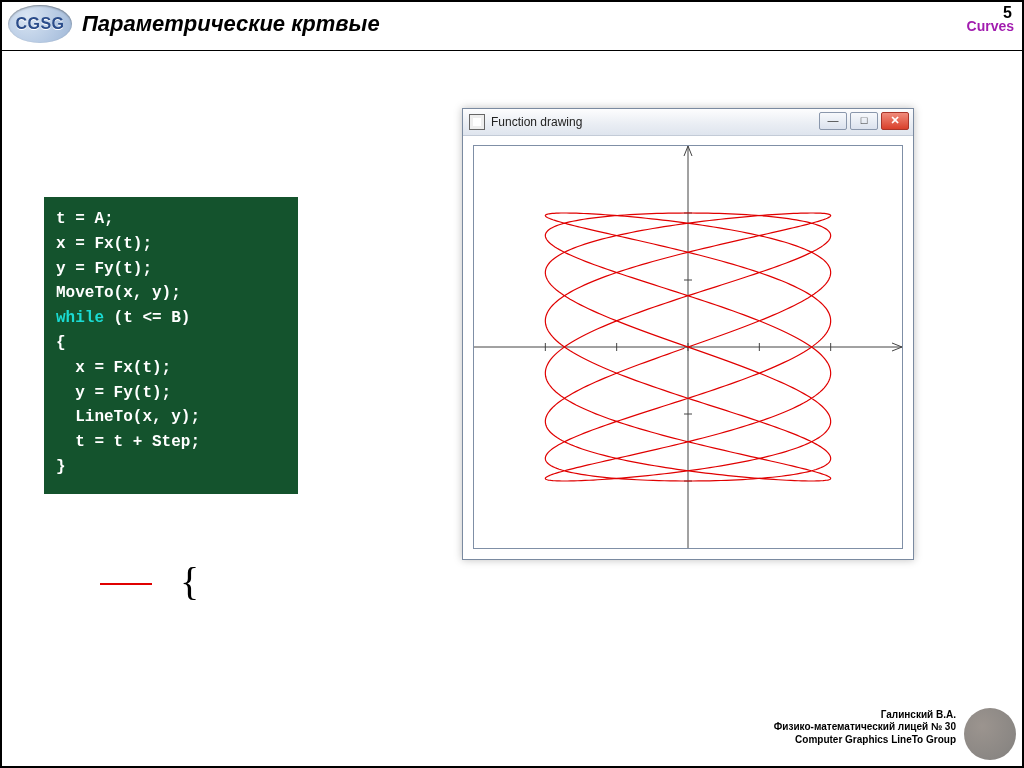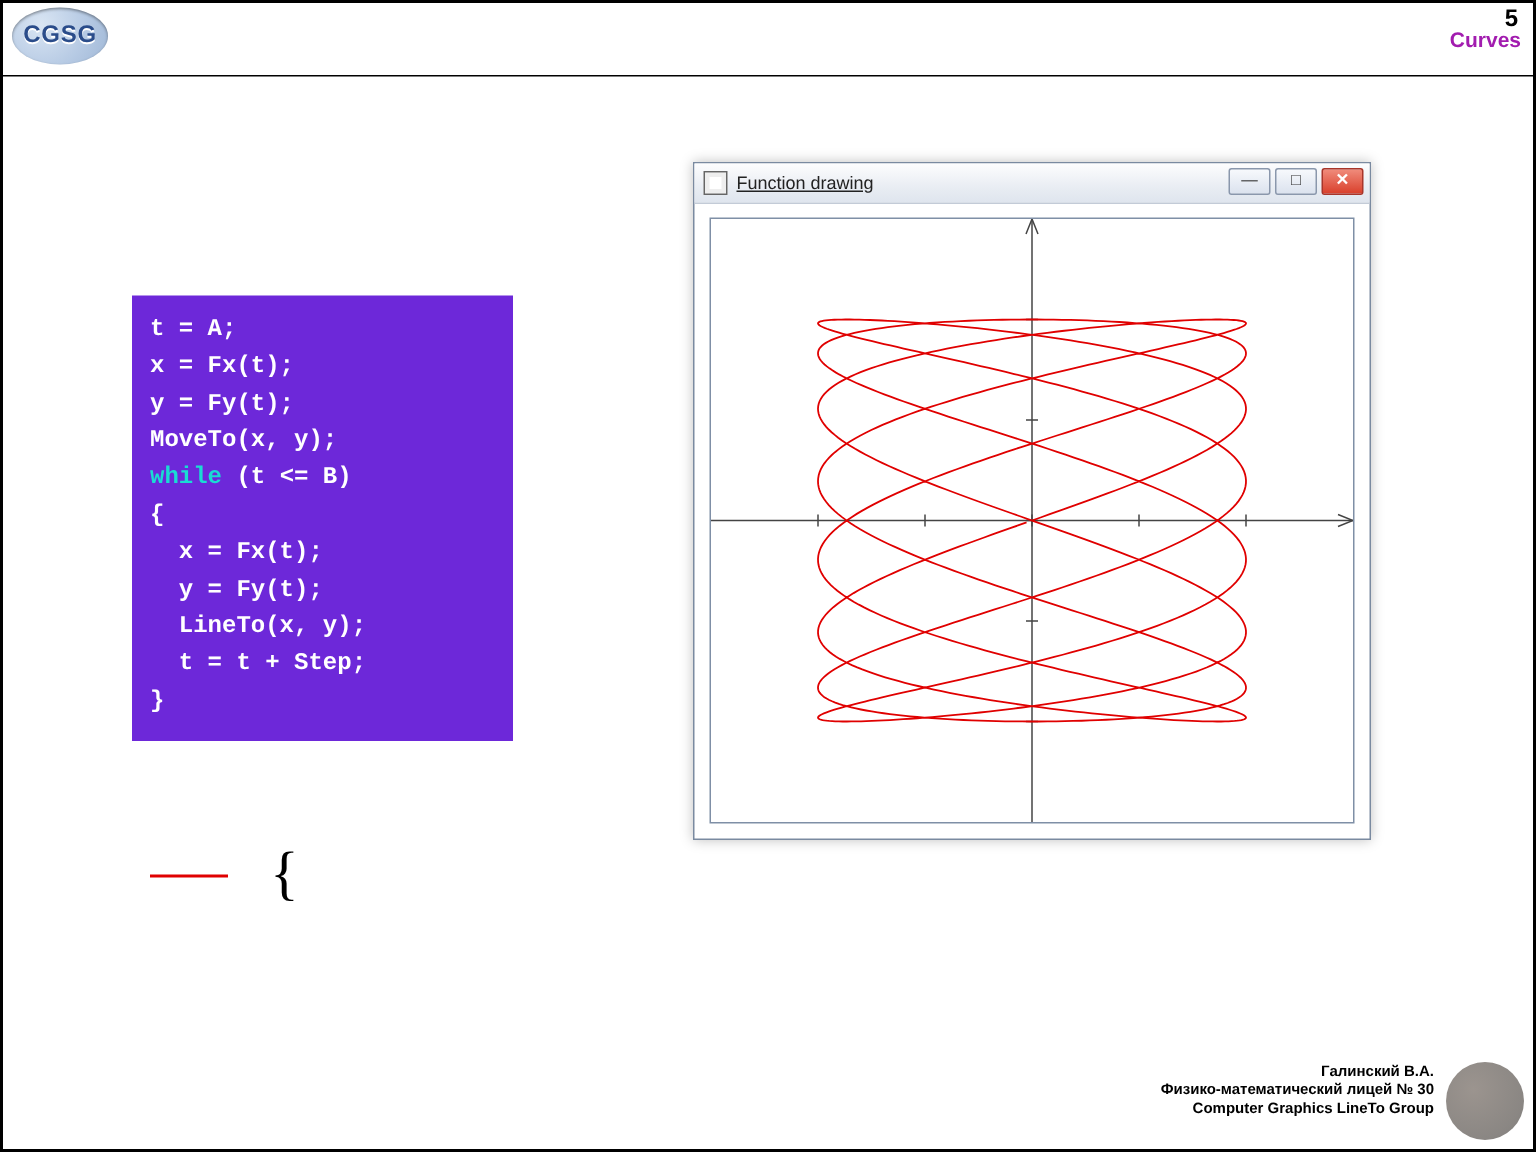--- a/index.html
+++ b/index.html
@@ -67,26 +67,25 @@
     font: bold 14px Arial;
     color: #a21caf;
   }
 
   
   .code-block {
     position: absolute;
     left: 42px;
     top: 195px;
     width: 230px;
-    background: #6d28d9;
+    background: #14532d;
     color: #fff;
     font: bold 16px/1.55 "Courier New", monospace;
     padding: 10px 12px 14px;
     white-space: pre;
-    margin-left: 44px;
   }
   .code-block .kw { color: #1adbd3; }
 
   
   .formula-area {
     position: absolute;
     left: 98px;
     top: 562px;
     display: flex;
     align-items: center;
@@ -123,21 +122,20 @@
   .win-titlebar {
     height: 26px;
     background: linear-gradient(#fdfdfe, #e9edf3 60%, #dfe5ee);
     border-bottom: 1px solid #c3cbd7;
     display: flex;
     align-items: center;
     font: 12px "Segoe UI", Arial;
     color: #222;
     padding-left: 6px;
     position: relative;
-    text-decoration: underline;
   }
   .win-icon {
     width: 14px; height: 14px;
     border: 1px solid #666;
     margin-right: 6px;
     background: #fff;
     box-shadow: inset 0 0 0 3px #eee;
   }
   .win-btns {
     position: absolute;
@@ -189,20 +187,21 @@
     opacity: .55;
   }
 </style>
 </head>
 <body>
 
 <div class="slide">
 
   <div class="header">
     <div class="logo">CGSG</div>
+    <div class="title">Параметрические кртвые</div>
     <div class="pagenum">5</div>
     <div class="section-label">Curves</div>
   </div>
 
   <div class="code-block"><span>t = A;</span>
 <span>x = Fx(t);</span>
 <span>y = Fy(t);</span>
 <span>MoveTo(x, y);</span>
 <span class="kw">while</span><span> (t &lt;= B)</span>
 <span>{</span>

